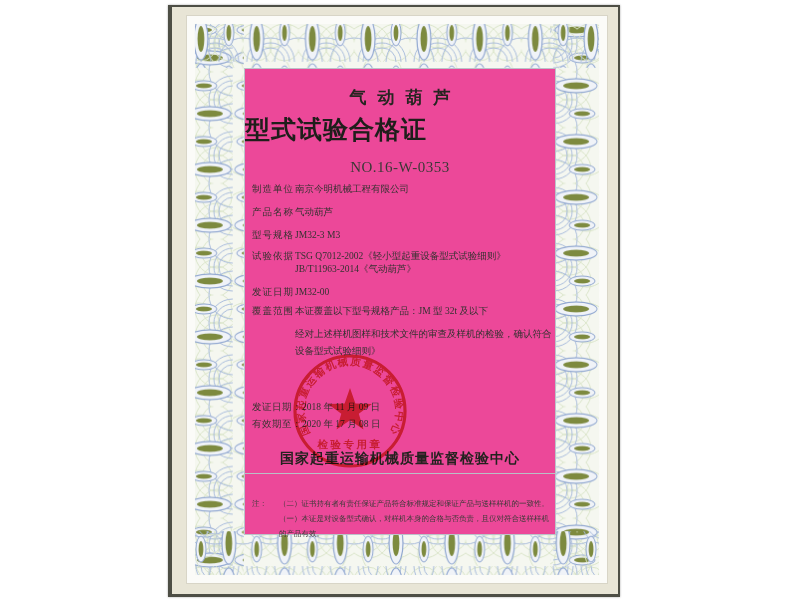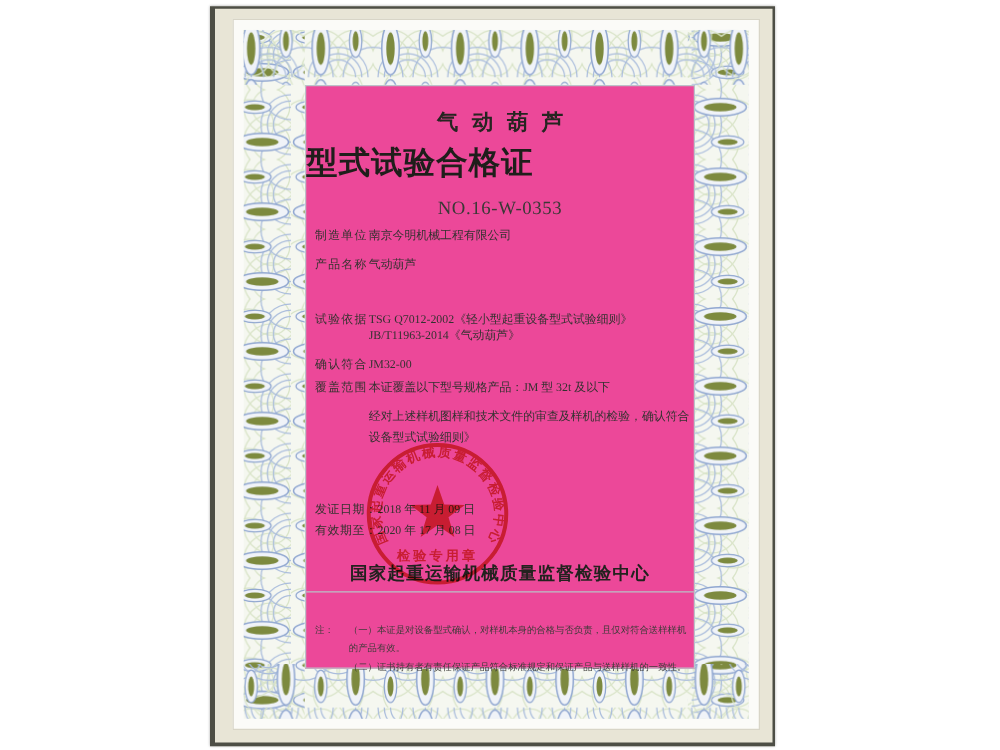--- a/index.html
+++ b/index.html
@@ -94,29 +94,33 @@
         <div class="abs cert-no">NO.16-W-0353</div>
 
         <div class="abs row" style="top:114px">
           <span class="lbl">制造单位</span>
           <span class="val">南京今明机械工程有限公司</span>
         </div>
         <div class="abs row" style="top:137px">
           <span class="lbl">产品名称</span>
           <span class="val">气动葫芦</span>
         </div>
+        <div class="abs row" style="top:160px">
+          <span class="lbl">型号规格</span>
+          <span class="val">JM32-3 M3</span>
+        </div>
         <div class="abs row" style="top:181px">
           <span class="lbl">试验依据</span>
           <span class="val">
             <span class="vline">TSG Q7012-2002《轻小型起重设备型式试验细则》</span>
             <span class="vline">JB/T11963-2014《气动葫芦》</span>
           </span>
         </div>
         <div class="abs row" style="top:217px">
-          <span class="lbl">确认符合</span>
+          <span class="lbl">发证日期</span>
           <span class="val">JM32-00</span>
         </div>
         <div class="abs row" style="top:236px">
           <span class="lbl">覆盖范围</span>
           <span class="val">本证覆盖以下型号规格产品：JM 型 32t 及以下</span>
         </div>
 
         <div class="abs stmt" style="top:257px">
           <span style="display:block">经对上述样机图样和技术文件的审查及样机的检验，确认符合</span>
           <span style="display:block">设备型式试验细则》</span>
@@ -128,22 +132,22 @@
         <div class="abs daterow" style="top:349px">
           <span class="dl">有效期至：</span><span>2020 年 17 月 08 日</span>
         </div>
 
         <div class="abs authority">国家起重运输机械质量监督检验中心</div>
 
         <div class="abs notes-box">
           <div class="note-row">
             <span class="nlbl">注：</span>
             <span class="note-lines">
+              <span>（二）证书持有者有责任保证产品符合标准规定和保证产品与送样样机的一致性。</span>
               <span>（一）本证是对设备型式确认，对样机本身的合格与否负责，且仅对符合送样样机的产品有效。</span>
-              <span>（二）证书持有者有责任保证产品符合标准规定和保证产品与送样样机的一致性。</span>
             </span>
           </div>
         </div>
 
         <svg class="abs seal" viewBox="0 0 130 130">
           <circle cx="65" cy="62" r="55" fill="none" stroke="#d0432c" stroke-width="3.2"></circle>
           <path id="ringPath" d="M 29.8 91.6 A 46 46 0 1 1 100.2 91.6" fill="none"></path>
           <text font-size="10.5" font-weight="bold" fill="#d0432c" letter-spacing="1.5">
             <textPath href="#ringPath" startOffset="50%" text-anchor="middle">国家起重运输机械质量监督检验中心</textPath>
           </text>

